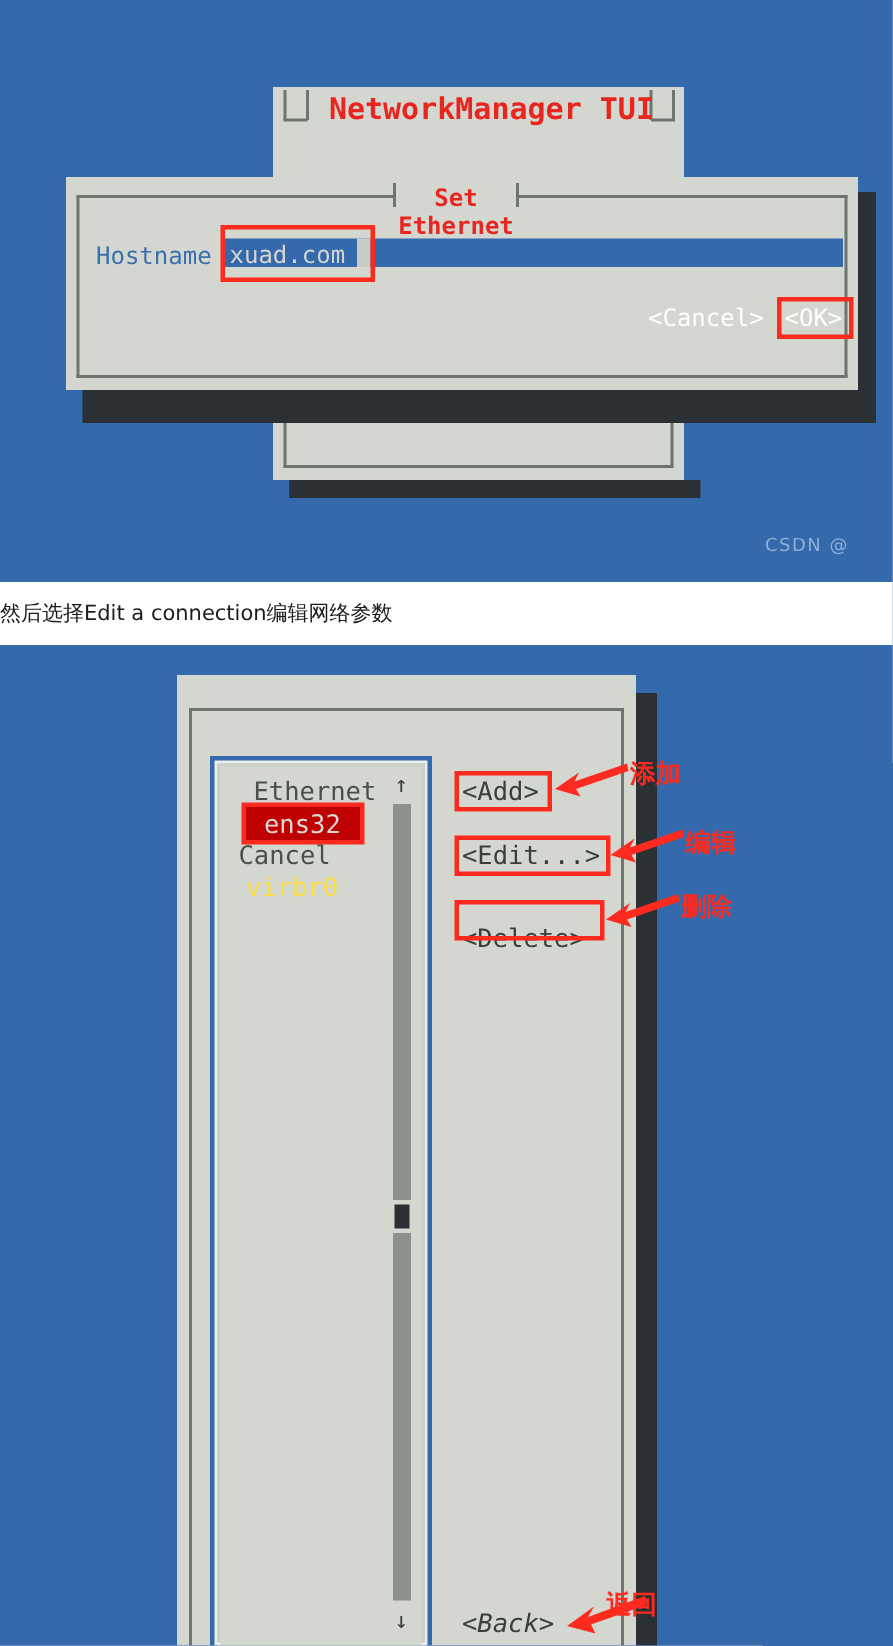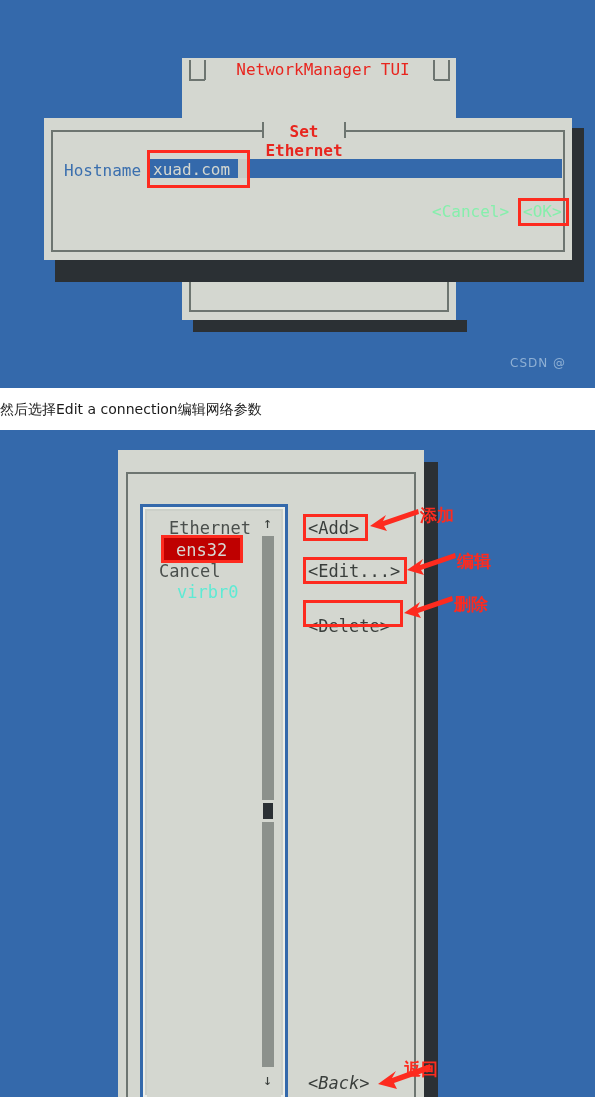--- a/index.html
+++ b/index.html
@@ -20,21 +20,21 @@
     position:absolute;
     background:#d4d7d0;
     box-shadow:8px 8px 0 0 #2b3034;
   }
   .tui-shadow{position:absolute;background:#2b3034;}
 
   .bdr-line{position:absolute;background:#6d7570;}
 
   .t-red{color:#e8251e;}
   .t-blue{color:#3b6fae;}
-  .t-dark{color:#86efac;}
+  .t-dark{color:#ffffff;}
 
   .mono{font-family:"DejaVu Sans Mono","Liberation Mono",monospace;}
 
   
   .annbox{position:absolute;border:3px solid #fd2b1f;box-sizing:border-box;}
   .cjk{font-family:"DejaVu Sans","Liberation Sans",sans-serif;color:#fd2b1f;font-weight:bold;}
 
   
   #caption{
     position:absolute;left:0;top:388px;width:595px;height:42px;
@@ -63,21 +63,21 @@
 
   <div class="tui-base" style="left:182px;top:58px;width:274px;height:262px;box-shadow:none;"></div>
 
   <div class="bdr-line" style="left:189px;top:79px;width:16px;height:2px;"></div>
   <div class="bdr-line" style="left:434px;top:79px;width:16px;height:2px;"></div>
   <div class="bdr-line" style="left:189px;top:60px;width:2px;height:20px;"></div>
   <div class="bdr-line" style="left:448px;top:60px;width:2px;height:20px;"></div>
   <div class="bdr-line" style="left:204px;top:60px;width:2px;height:20px;"></div>
   <div class="bdr-line" style="left:433px;top:60px;width:2px;height:20px;"></div>
 
-  <div class="mono t-red" style="position:absolute;left:210px;top:60px;width:226px;text-align:center;font-size:16px;font-weight:normal;">NetworkManager TUI</div>
+  <div class="mono t-red" style="position:absolute;left:210px;top:60px;width:226px;text-align:right;font-size:20px;font-weight:bold;">NetworkManager TUI</div>
 
 
   <div class="bdr-line" style="left:189px;top:272px;width:260px;height:2px;"></div>
   <div class="bdr-line" style="left:189px;top:310px;width:260px;height:2px;"></div>
   <div class="bdr-line" style="left:189px;top:272px;width:2px;height:40px;"></div>
   <div class="bdr-line" style="left:447px;top:272px;width:2px;height:40px;"></div>
 
   <div class="tui-shadow" style="left:572px;top:128px;width:12px;height:141px;"></div>
   <div class="tui-shadow" style="left:55px;top:258px;width:529px;height:24px;"></div>
 
@@ -126,21 +126,21 @@
   <div style="position:absolute;left:147px;top:81px;width:134px;height:586px;background:#d4d7d0;"></div>
 
   <div class="mono listrow t-dark" style="left:169px;top:88px;color:#4a4f4c;">Ethernet</div>
 
   <div style="position:absolute;left:164px;top:108px;width:76px;height:22px;background:#bf0000;"></div>
   <div class="mono listrow" style="left:176px;top:110px;color:#d7d9d4;">ens32</div>
   <div class="annbox" style="left:161px;top:105px;width:82px;height:28px;border-color:#fd2b1f;"></div>
 
   <div class="mono listrow t-dark" style="left:159px;top:131px;color:#4a4f4c;">Cancel</div>
 
-  <div class="mono listrow t-dark" style="left:177px;top:152px;color:#5eead4;text-align:center;">virbr0</div>
+  <div class="mono listrow t-dark" style="left:164px;top:152px;color:#fde047;text-align:center;">virbr0</div>
 
   <div class="mono" style="position:absolute;left:263px;top:84px;font-size:15px;color:#3a3f3c;">↑</div>
   <div class="sbtrack" style="left:262px;top:106px;width:12px;height:264px;"></div>
   <div class="sbthumb" style="left:263px;top:373px;width:10px;height:16px;"></div>
   <div class="sbtrack" style="left:262px;top:392px;width:12px;height:245px;"></div>
   <div class="mono" style="position:absolute;left:263px;top:641px;font-size:15px;color:#3a3f3c;">↓</div>
 
   <div class="mono btn" style="left:308px;top:88px;">&lt;Add&gt;</div>
   <div class="annbox" style="left:303px;top:84px;width:65px;height:27px;"></div>
 

